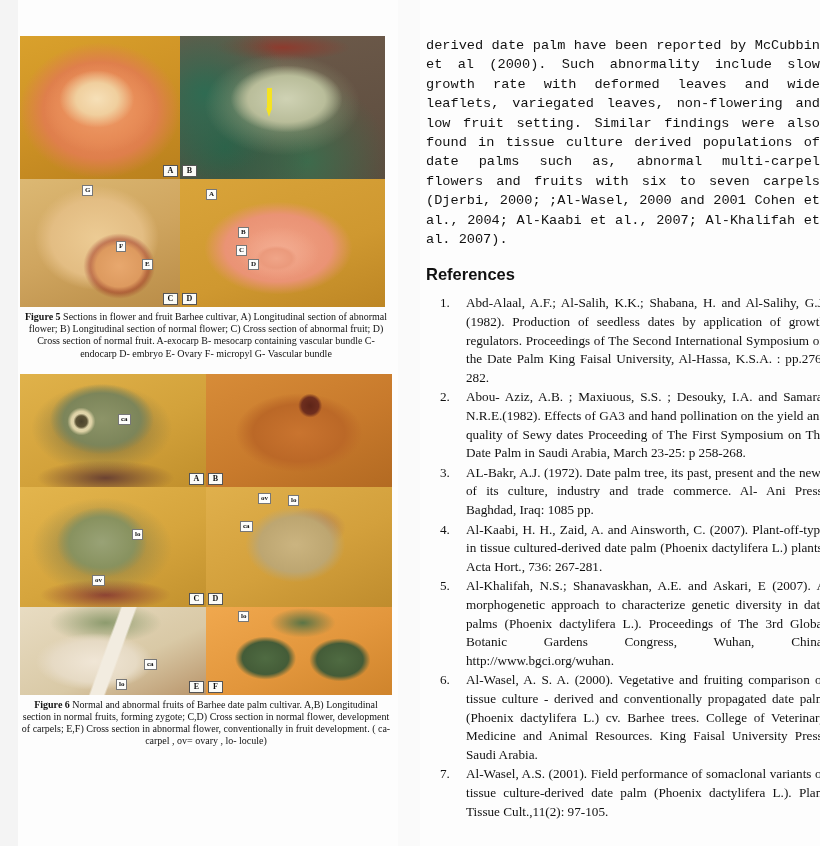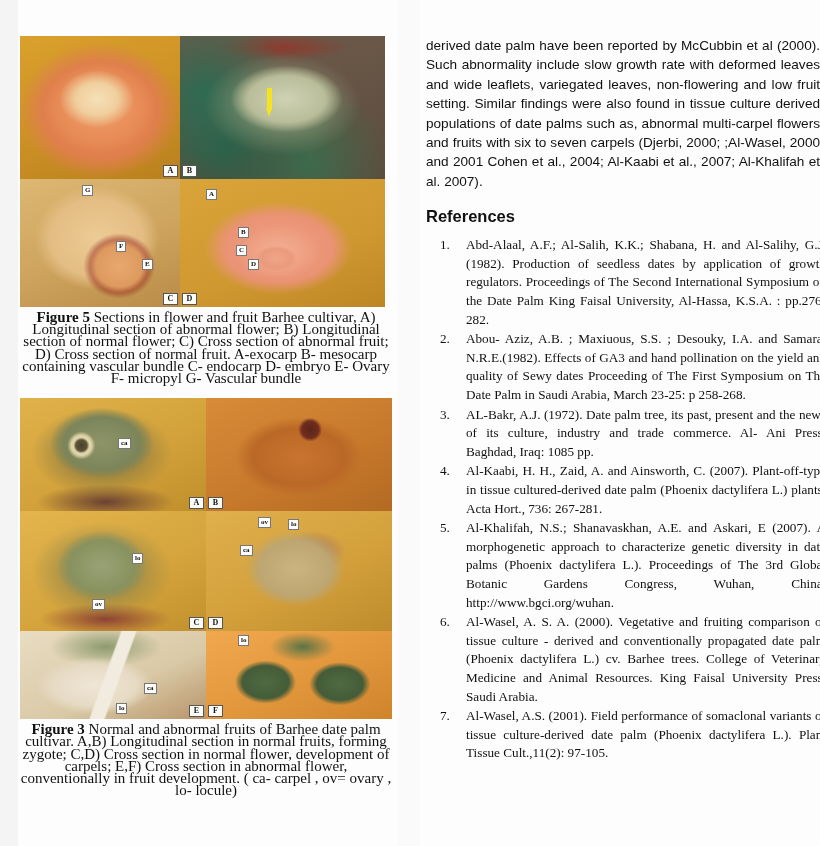--- a/index.html
+++ b/index.html
@@ -85,21 +85,21 @@
   .f5d{width:205px;height:128px;
     background:
       radial-gradient(ellipse 26px 16px at 47% 62%, #f0a588 0%, #eb9a7c 60%, rgba(235,154,124,0) 80%),
       radial-gradient(ellipse 52px 34px at 48% 58%, #f3ad92 0%, rgba(243,173,146,0) 78%),
       radial-gradient(ellipse 86px 54px at 48% 54%, #f0a183 0%, #ea9375 62%, rgba(234,147,117,0) 86%),
       linear-gradient(160deg,#d9a43a 0%,#cf9830 60%,#bd8624 100%);
   }
 
   .fig-caption{
     font-family:"Liberation Serif", serif;
-    font-size:15px;
+    font-size:10px;
     line-height:12.2px;
     text-align:center;
     color:#111;
     margin-top:4px;
     width:372px;
   }
   .fig-caption b{font-weight:bold;}
 
   
   .f6-plate{display:flex;flex-wrap:wrap;width:372px;}
@@ -142,21 +142,21 @@
     background:
       radial-gradient(ellipse 34px 24px at 32% 58%, #4f6b42 0%, #445c38 68%, rgba(68,92,56,0) 90%),
       radial-gradient(ellipse 34px 24px at 72% 60%, #4f6b42 0%, #445c38 68%, rgba(68,92,56,0) 90%),
       radial-gradient(ellipse 40px 18px at 52% 18%, #5a7446 0%, rgba(90,116,70,0) 82%),
       linear-gradient(155deg,#f0a84e 0%,#e2963c 55%,#cf842c 100%);
   }
 
   
   .right-col{position:absolute;left:426px;top:36px;width:400px;}
   .body-par{
-    font-family:Liberation Sans, sans-serif;
+    font-family:Liberation Mono, monospace;
     font-size:13.6px;
     line-height:19.4px;
     text-align:justify;
     color:#111;
     margin:0;
     width:394px;
   }
   .ref-head{
     font-family:"Liberation Sans", sans-serif;
     font-weight:bold;
@@ -265,21 +265,21 @@
           <div class="label-box corner-br">E</div>
         </div>
 
         <div class="panel f6f">
           <div class="inner-label" style="left:32px;top:4px;">lo</div>
           <div class="label-box corner-bl">F</div>
         </div>
 
       </div>
       <div class="fig-caption">
-        <b>Figure 3</b><span> Normal and abnormal fruits of Barhee date palm cultivar. A,B) Longitudinal section in normal fruits, forming zygote;  C,D) Cross section in normal flower,  development of carpels;  E,F) Cross section in abnormal flower, conventionally in fruit development. ( ca- carpel  , ov= ovary , lo- locule)</span>
+        <b>Figure 6</b><span> Normal and abnormal fruits of Barhee date palm cultivar. A,B) Longitudinal section in normal fruits, forming zygote;  C,D) Cross section in normal flower,  development of carpels;  E,F) Cross section in abnormal flower, conventionally in fruit development. ( ca- carpel  , ov= ovary , lo- locule)</span>
       </div>
     </div>
 
   </div>
 
   <div class="right-col">
 
     <p class="body-par">derived date palm have been reported by McCubbin et al (2000). Such abnormality include slow growth rate with deformed leaves and wide leaflets, variegated leaves, non-flowering and low fruit setting. Similar findings were also found in tissue culture derived populations of date palms such as, abnormal multi-carpel flowers and fruits with six to seven carpels (Djerbi, 2000; ;Al-Wasel, 2000 and  2001 Cohen et al., 2004; Al-Kaabi et al., 2007; Al-Khalifah et al. 2007).</p>
 
     <div class="ref-head">References</div>

